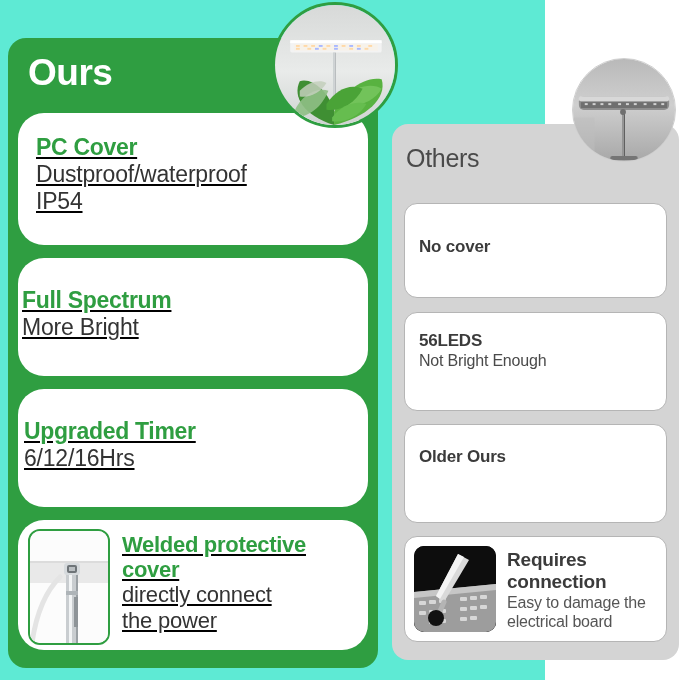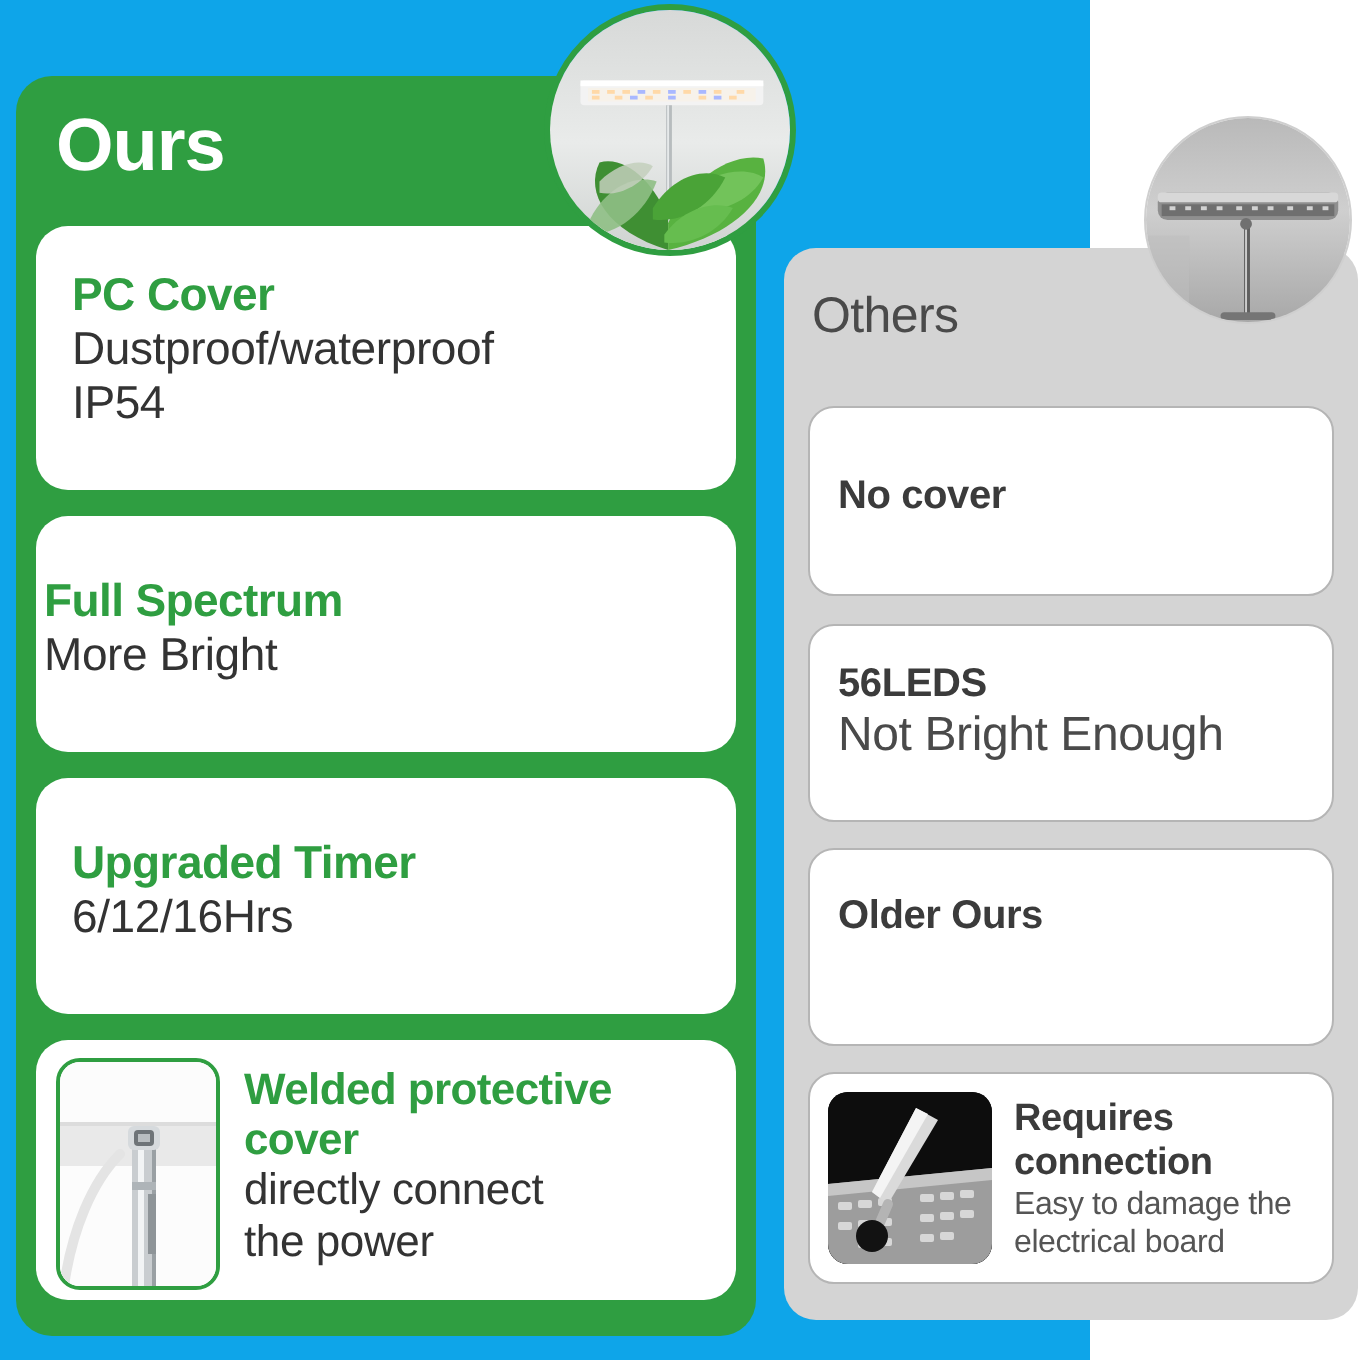--- a/index.html
+++ b/index.html
@@ -10,21 +10,21 @@
   body {
     font-family: "Liberation Sans", sans-serif;
     width: 679px;
     height: 680px;
     overflow: hidden;
   }
   #stage {
     position: relative;
     width: 545px;
     height: 680px;
-    background: #0ea5e9;
+    background: #5eead4;
   }
 
   
   #ours-panel {
     position: absolute;
     left: 8px;
     top: 38px;
     width: 370px;
     height: 630px;
     background: #2f9e41;
@@ -40,41 +40,42 @@
     font-weight: bold;
     letter-spacing: -0.5px;
     line-height: 1;
   }
 
   .ours-card {
     position: absolute;
     left: 10px;
     width: 350px;
     background: #ffffff;
-    border-radius: 16px;
-    box-sizing: border-box;
+    border-radius: 26px;
+    box-sizing: border-box;
+    text-decoration: underline;
   }
   .ours-card .card-title {
     color: #2f9e41;
     font-weight: bold;
     font-size: 23px;
     line-height: 1.12;
     letter-spacing: -0.3px;
   }
   .ours-card .card-sub {
     color: #333333;
     font-size: 23px;
     line-height: 1.18;
     font-weight: normal;
     letter-spacing: -0.2px;
   }
 
   #ours-card-1 { top: 75px;  height: 132px; padding: 22px 16px 0 18px; }
   #ours-card-2 { top: 220px; height: 118px; padding: 30px 16px 0 4px; }
-  #ours-card-3 { top: 351px; height: 118px; padding: 30px 16px 0 18px; }
+  #ours-card-3 { top: 351px; height: 118px; padding: 30px 16px 0 6px; }
   #ours-card-4 { top: 482px; height: 130px; padding: 0; }
 
   #ours-card-4-inner {
     display: flex;
     align-items: flex-start;
     height: 100%;
     padding: 9px 10px 9px 10px;
     box-sizing: border-box;
   }
   #ours-thumb {
@@ -121,27 +122,27 @@
     left: 12px;
     width: 263px;
     background: #ffffff;
     border: 1px solid #b5b5b5;
     border-radius: 13px;
     box-sizing: border-box;
   }
   .others-card .card-title {
     color: #3b3b3b;
     font-weight: bold;
-    font-size: 20px;
+    font-size: 17px;
     line-height: 1.15;
     letter-spacing: -0.2px;
   }
   .others-card .card-sub {
     color: #4a4a4a;
-    font-size: 24px;
+    font-size: 16px;
     line-height: 1.2;
     font-weight: normal;
     letter-spacing: -0.2px;
   }
   .others-card .card-sub.light { color: #8d8d8d; }
 
   #others-card-1 { top: 79px;  height: 95px;  padding: 33px 12px 0 14px; }
   #others-card-2 { top: 188px; height: 99px;  padding: 18px 12px 0 14px; }
   #others-card-3 { top: 300px; height: 99px;  padding: 22px 12px 0 14px; }
   #others-card-4 { top: 412px; height: 106px; padding: 0; }

